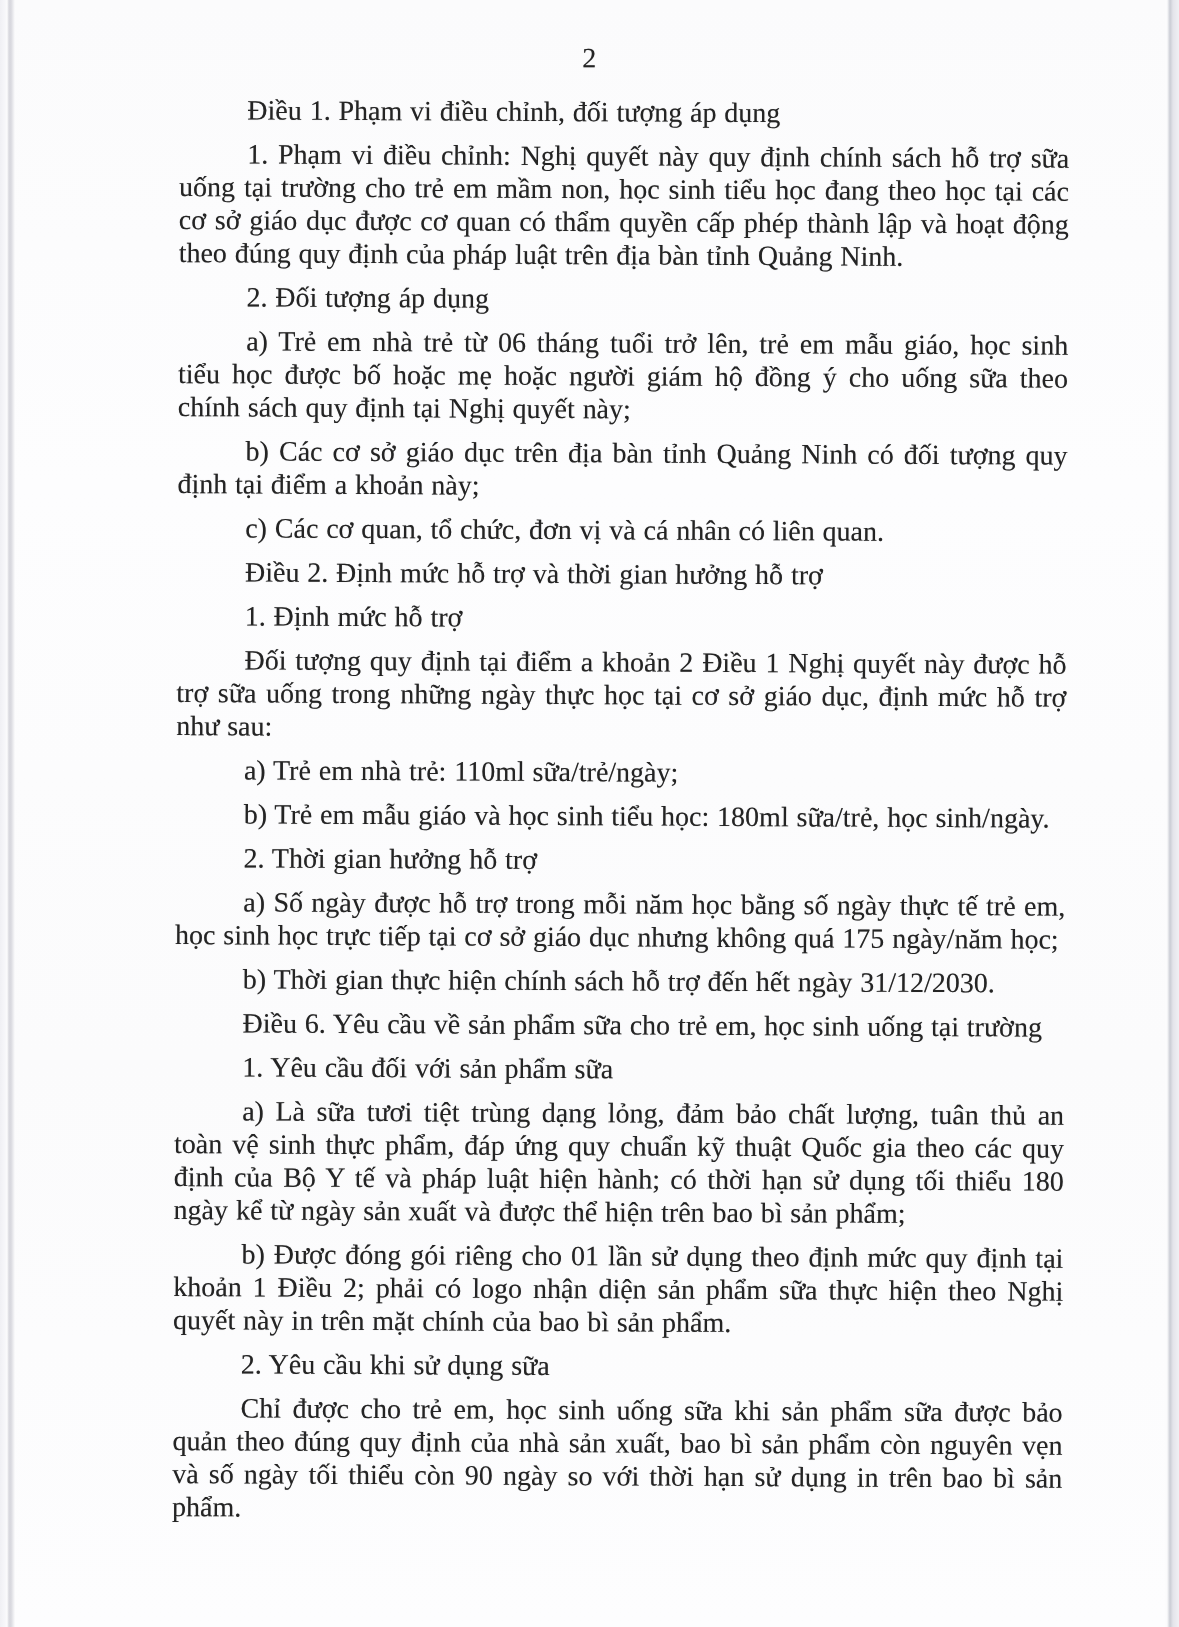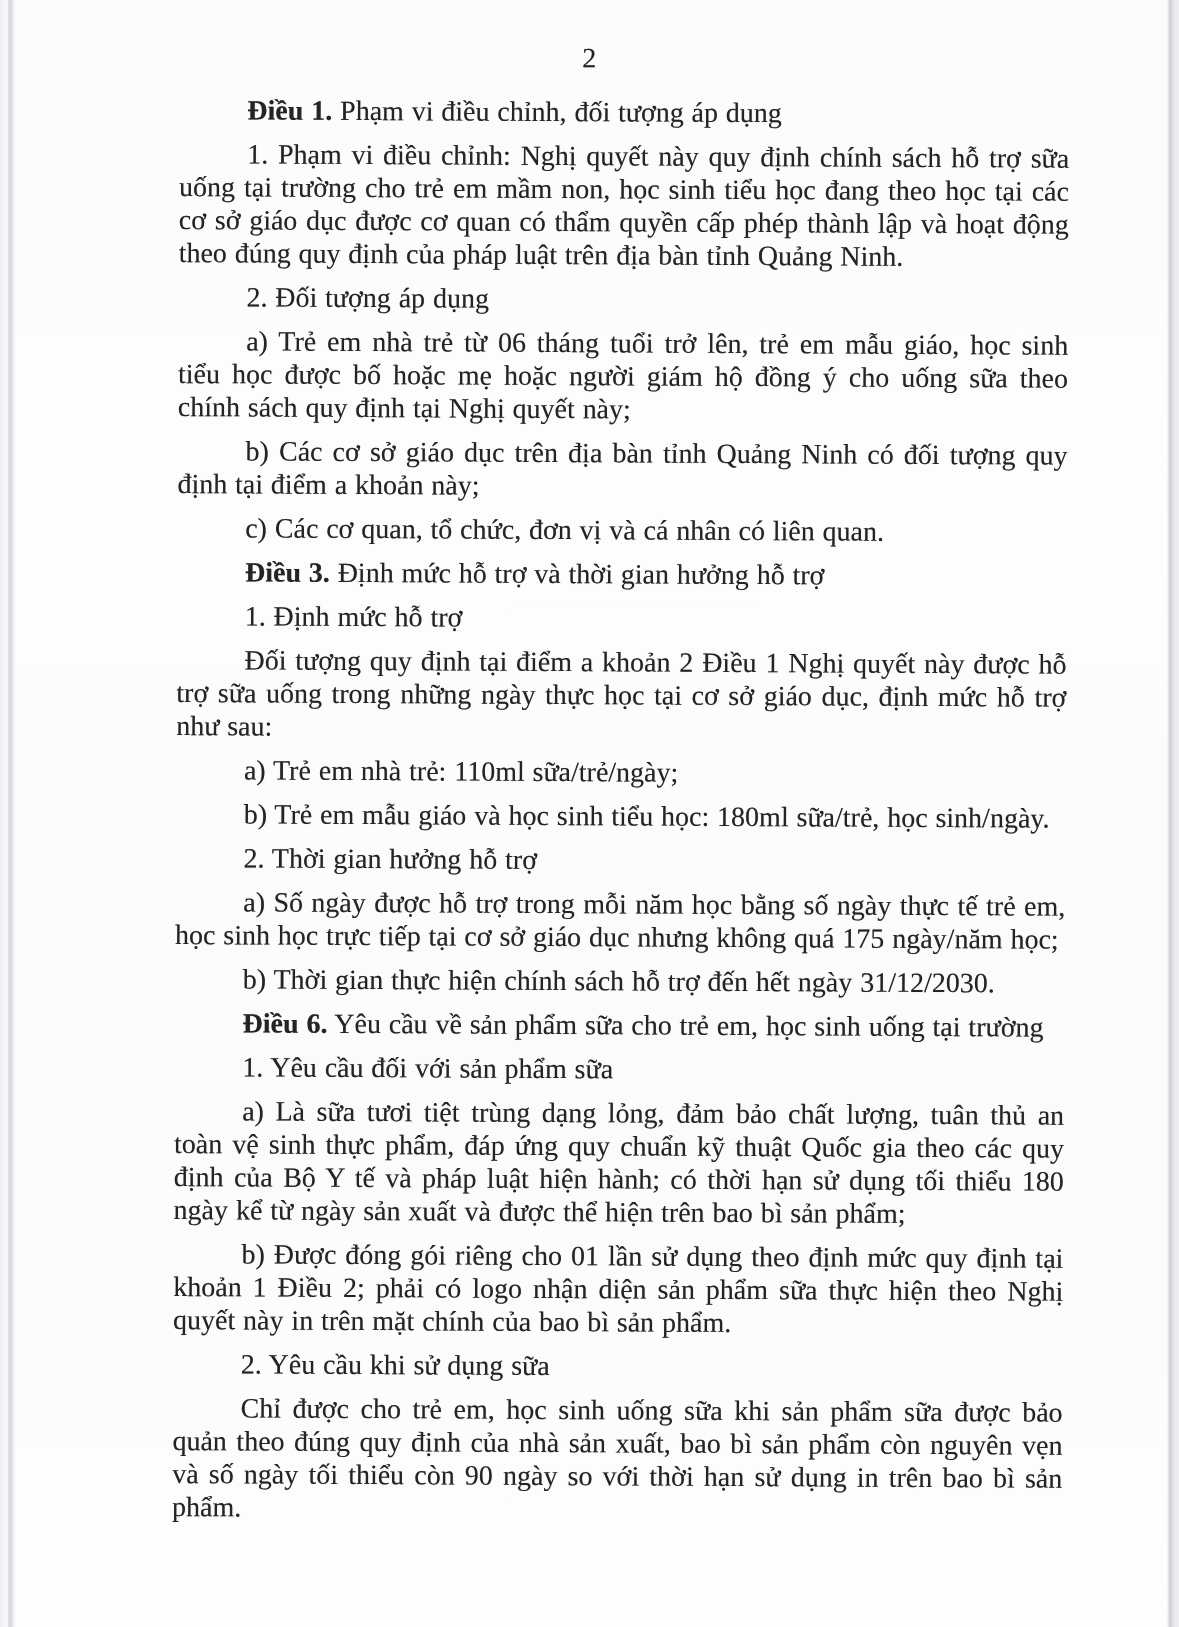--- a/index.html
+++ b/index.html
@@ -43,21 +43,21 @@
     font-size:28px; line-height:33px;
     text-align:justify;
     word-spacing:.03em;
   }
 
   .blk {
     margin:0 0 11px 0;
     text-indent:68px;
     text-shadow:0 0 .7px rgba(20,20,20,.42);
   }
-  .lbl { font-weight:bold; }
+  .lbl { font-weight:normal; }
 </style>
 </head>
 <body>
 
 <div class="page">
   <div class="edge edge-left"></div>
   <div class="edge edge-right"></div>
 
   <div class="scan">
     <div class="pagenum">2</div>
@@ -69,21 +69,21 @@
       <p class="blk">1. Phạm vi điều chỉnh: Nghị quyết này quy định chính sách hỗ trợ sữa uống tại trường cho trẻ em mầm non, học sinh tiểu học đang theo học tại các cơ sở giáo dục được cơ quan có thẩm quyền cấp phép thành lập và hoạt động theo đúng quy định của pháp luật trên địa bàn tỉnh Quảng Ninh.</p>
 
       <p class="blk">2. Đối tượng áp dụng</p>
 
       <p class="blk">a) Trẻ em nhà trẻ từ 06 tháng tuổi trở lên, trẻ em mẫu giáo, học sinh tiểu học được bố hoặc mẹ hoặc người giám hộ đồng ý cho uống sữa theo chính sách quy định tại Nghị quyết này;</p>
 
       <p class="blk">b) Các cơ sở giáo dục trên địa bàn tỉnh Quảng Ninh có đối tượng quy định tại điểm a khoản này;</p>
 
       <p class="blk">c) Các cơ quan, tổ chức, đơn vị và cá nhân có liên quan.</p>
 
-      <p class="blk"><b class="lbl">Điều 3.</b><span> Định mức hỗ trợ và thời gian hưởng hỗ trợ</span></p>
+      <p class="blk"><b class="lbl">Điều 2.</b><span> Định mức hỗ trợ và thời gian hưởng hỗ trợ</span></p>
 
       <p class="blk">1. Định mức hỗ trợ</p>
 
       <p class="blk">Đối tượng quy định tại điểm a khoản 2 Điều 1 Nghị quyết này được hỗ trợ sữa uống trong những ngày thực học tại cơ sở giáo dục, định mức hỗ trợ như sau:</p>
 
       <p class="blk">a) Trẻ em nhà trẻ: 110ml sữa/trẻ/ngày;</p>
 
       <p class="blk">b) Trẻ em mẫu giáo và học sinh tiểu học: 180ml sữa/trẻ, học sinh/ngày.</p>
 
       <p class="blk">2. Thời gian hưởng hỗ trợ</p>

